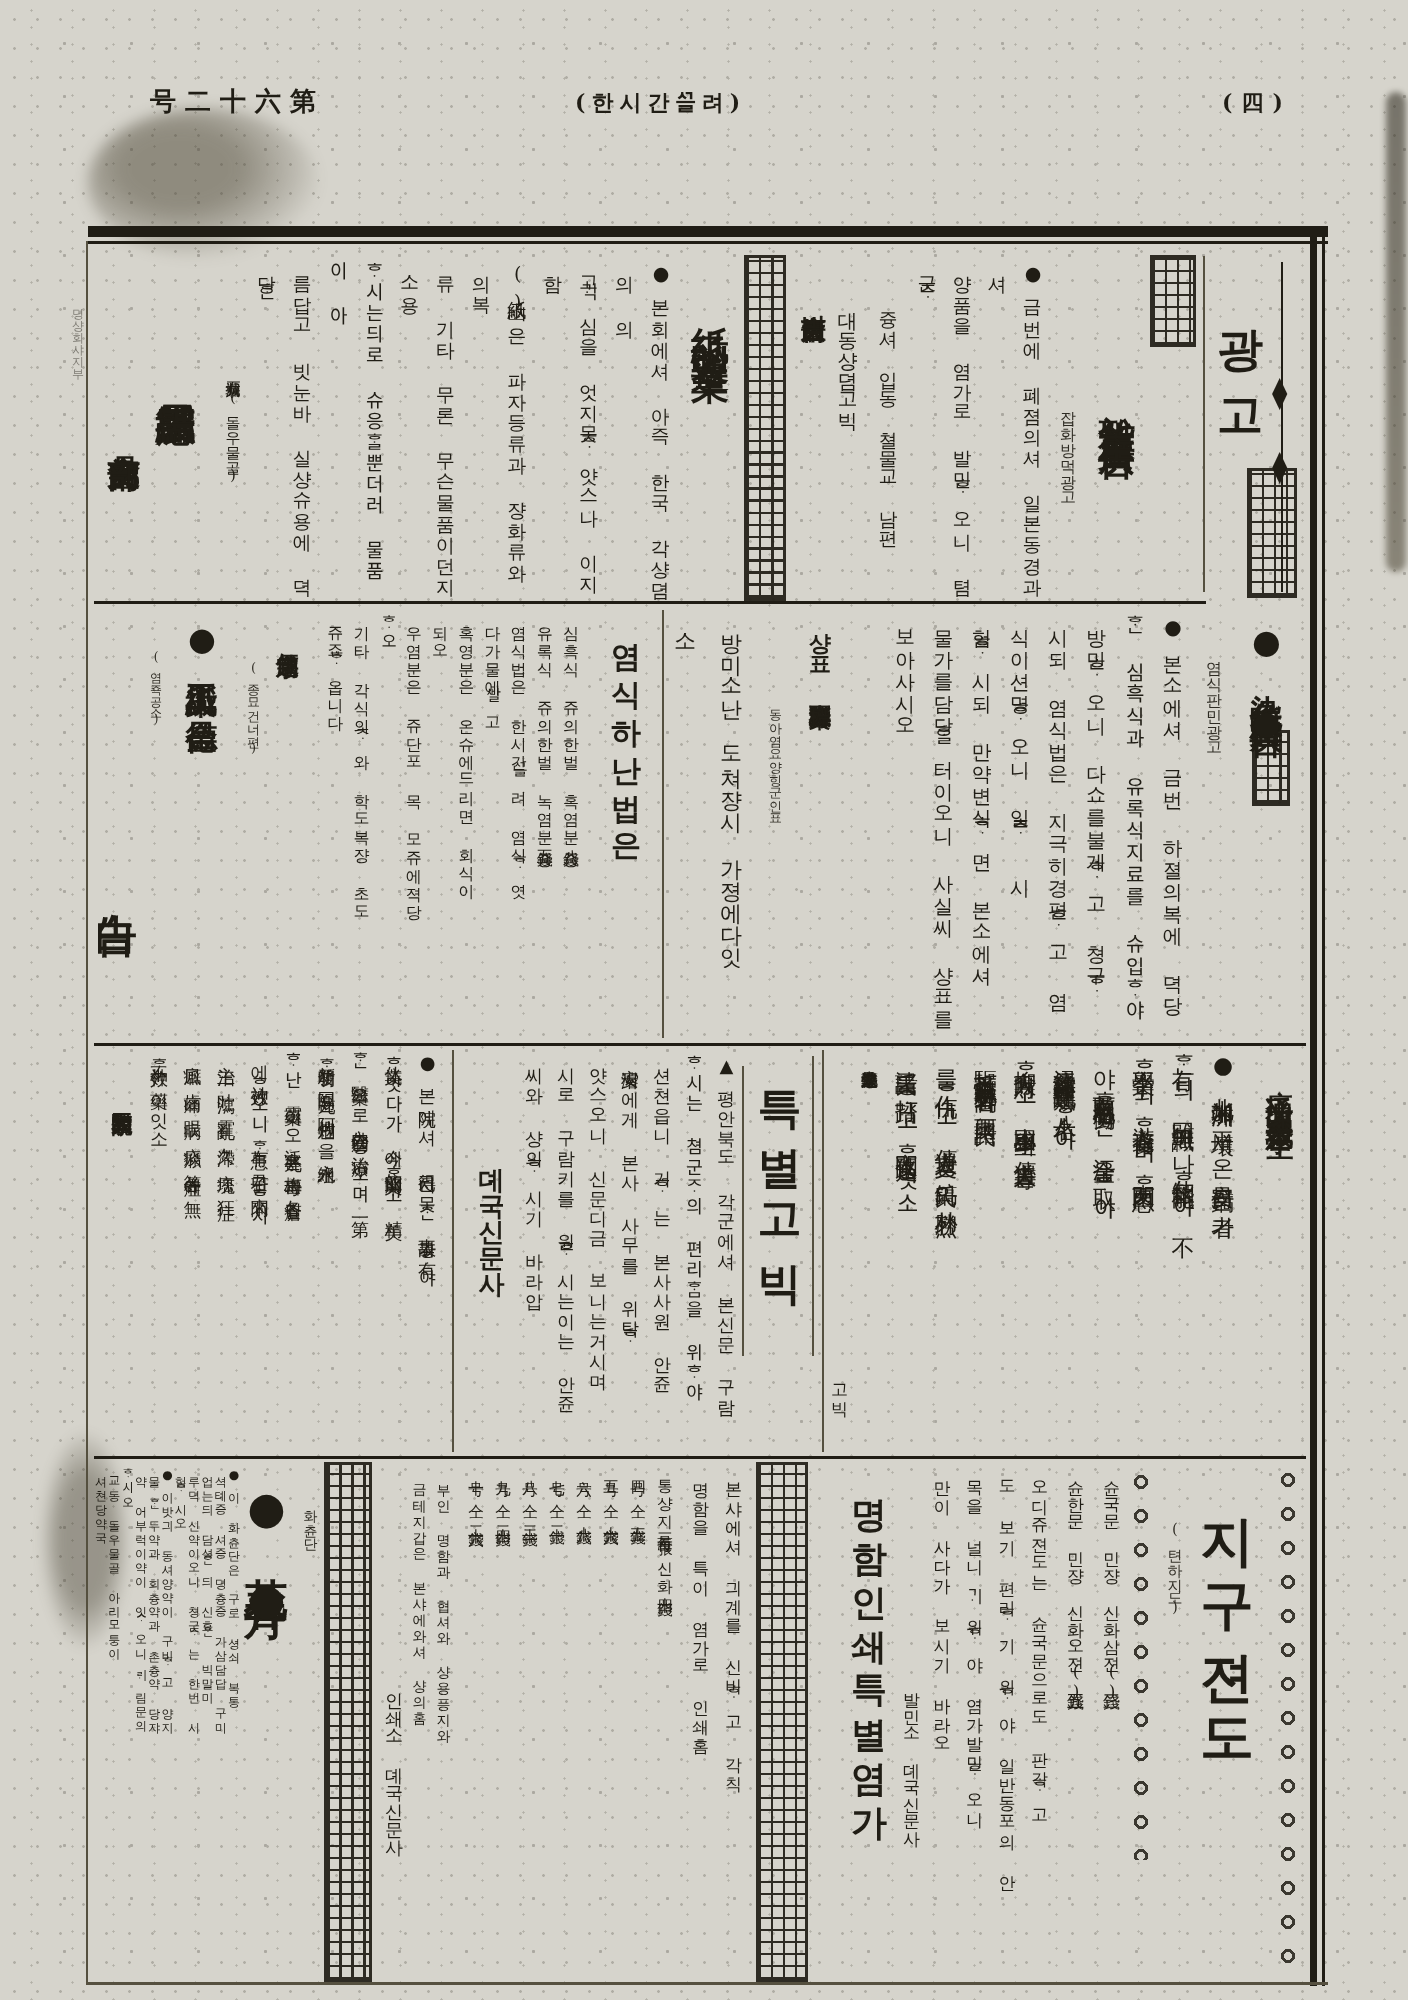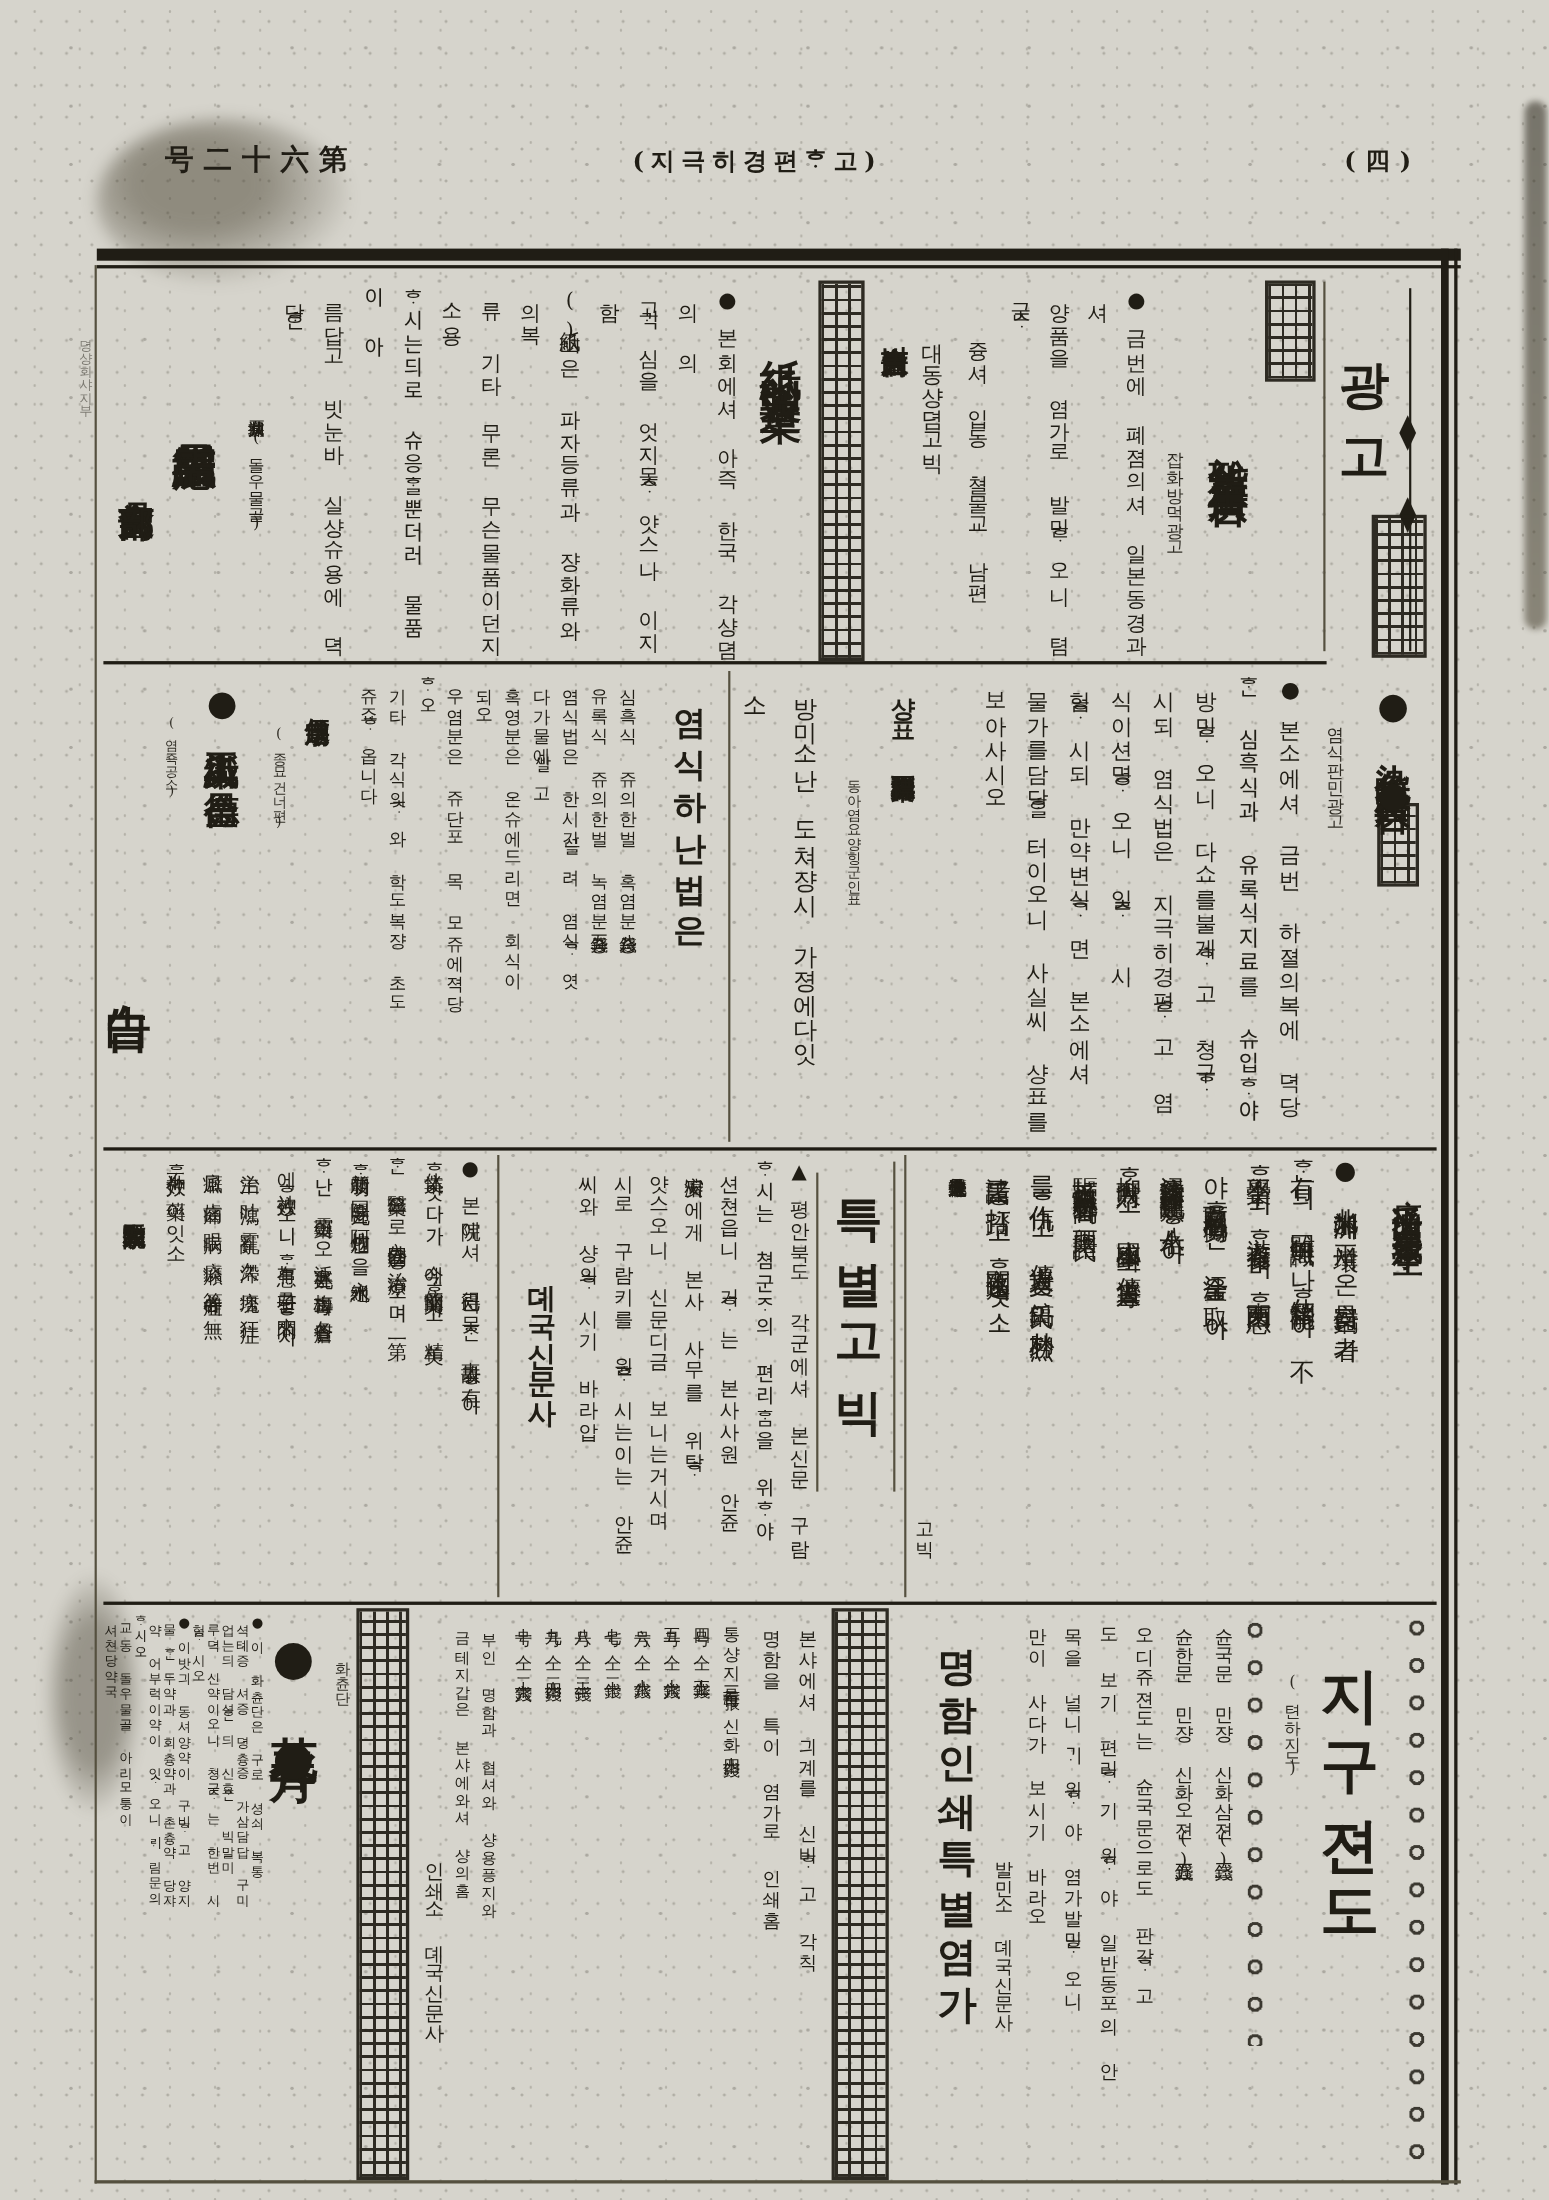--- a/index.html
+++ b/index.html
@@ -39,36 +39,36 @@
   
   .meander{position:absolute;border:3px solid var(--ink);box-sizing:border-box;
     background-image:
       repeating-linear-gradient(0deg, var(--ink) 0 2.5px, transparent 2.5px 12px),
       repeating-linear-gradient(90deg, var(--ink) 0 2.5px, transparent 2.5px 12px);
     opacity:.92;}
   
   .curl{position:absolute;
     background:repeating-radial-gradient(circle at 50% 12px, transparent 0 4px, var(--ink) 4px 7px, transparent 7px 30px);
     background-size:100% 34px;opacity:.85;}
-  .hdr{position:absolute;letter-spacing:9px;font-weight:bold;margin-top:44px;}
+  .hdr{position:absolute;letter-spacing:9px;font-weight:bold;}
   .title{font-weight:bold;}
   .gloss{opacity:.92;}
   .ornline{position:absolute;background:var(--ink);}
   .spear{position:absolute;font-size:20px;transform:scaleY(2.1);}
 </style>
 </head>
 <body>
 
 <div id="noise"></div>
 <div class="blob" id="blob-tl"></div>
 <div class="blob" id="blob-bl"></div>
 <div id="streak-r"></div>
 
 <div class="hdr" style="left:150px;top:84px;font-size:26px;">号二十六第</div>
-<div class="hdr" style="left:575px;top:88px;font-size:22px;letter-spacing:6px;">(지극히경편ᄒᆞ고)</div>
+<div class="hdr" style="left:575px;top:88px;font-size:22px;letter-spacing:6px;">(한시간ᄭᅳᆯ려)</div>
 <div class="hdr" style="left:1222px;top:88px;font-size:22px;">(四)</div>
 
 <div class="bar" style="left:88px;top:226px;width:1240px;height:11px;"></div>
 <div class="bar" style="left:88px;top:241px;width:1240px;height:3px;"></div>
 <div class="bar" style="left:1310px;top:226px;width:7px;height:1760px;"></div>
 <div class="bar" style="left:1322px;top:226px;width:3px;height:1760px;"></div>
 <div class="faintbar" style="left:86px;top:241px;width:2px;height:1744px;"></div>
 <div class="faintbar" style="left:86px;top:1982px;width:1242px;height:3px;"></div>
 <div class="bar" style="left:94px;top:601px;width:1112px;height:3px;"></div>
 <div class="bar" style="left:94px;top:1043px;width:1212px;height:3px;"></div>

